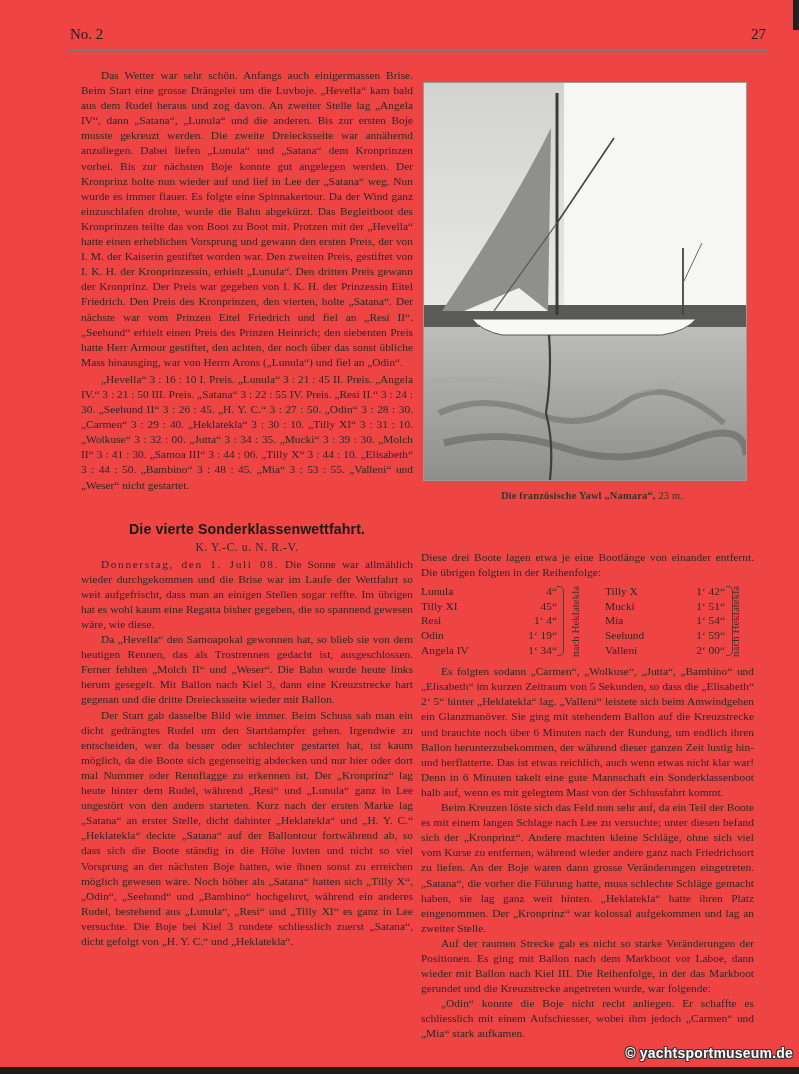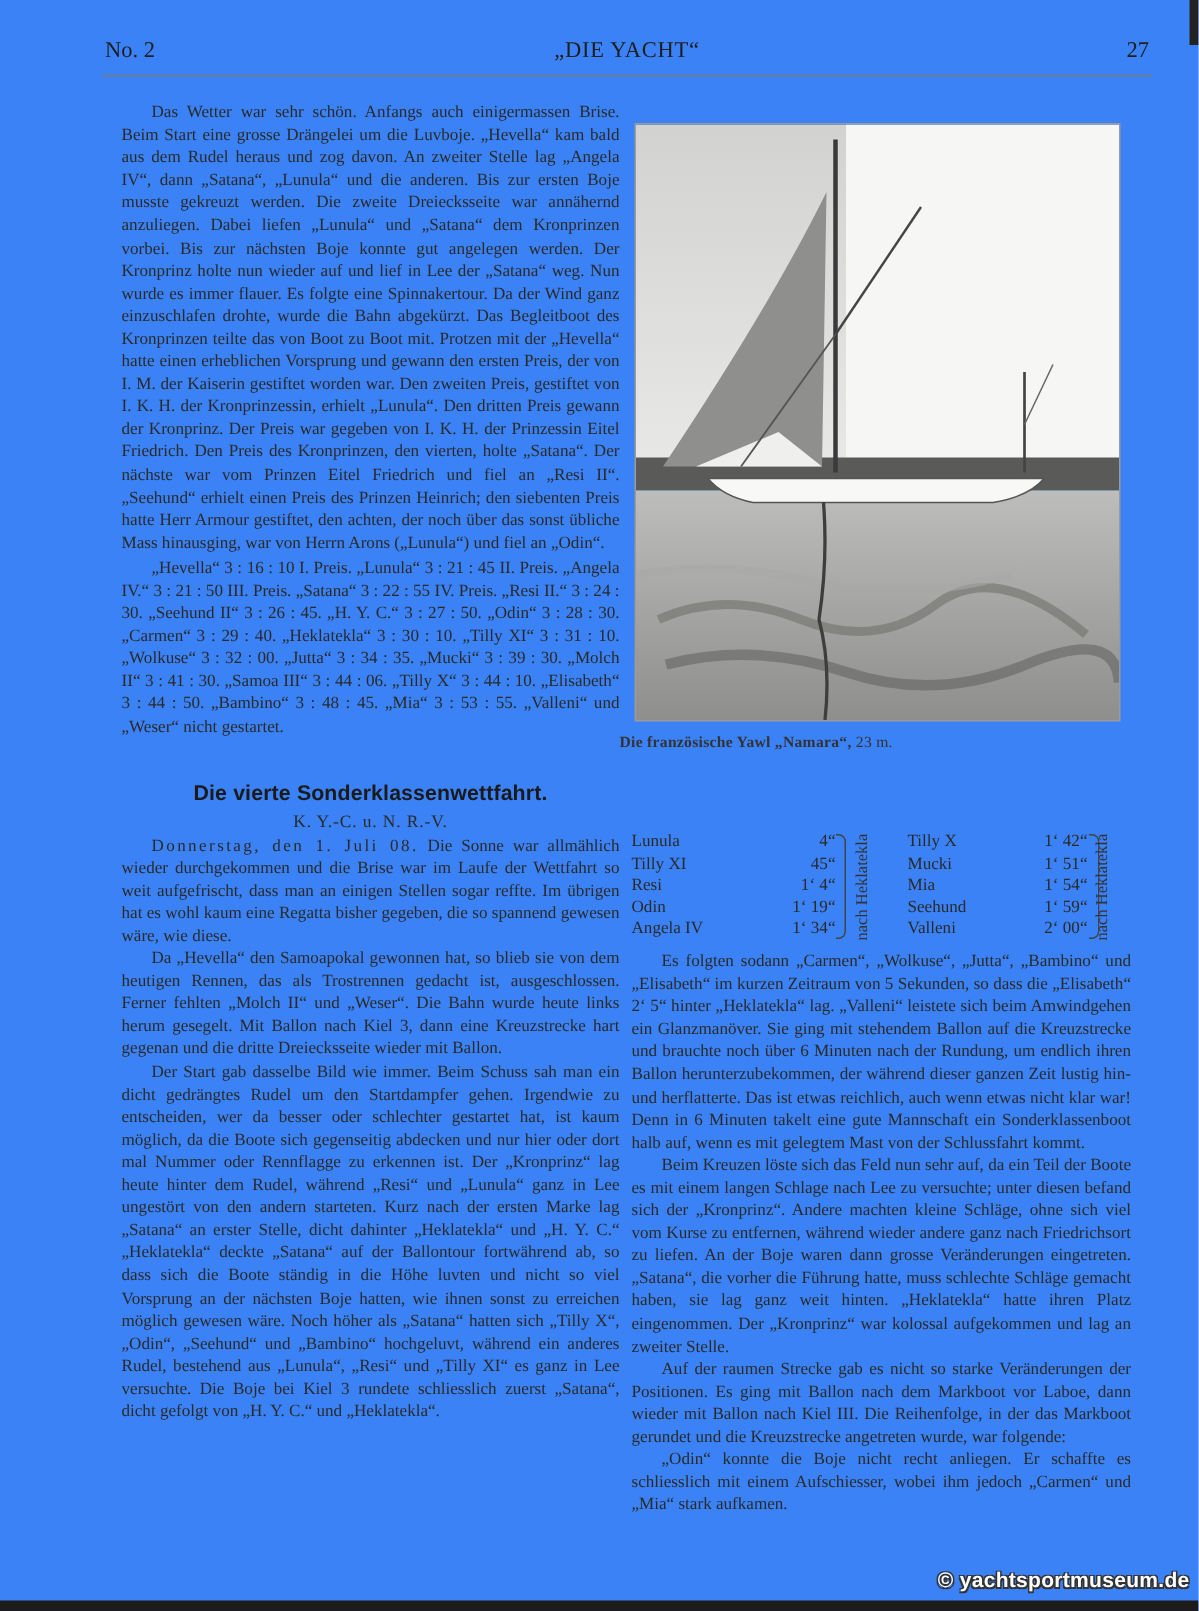--- a/index.html
+++ b/index.html
@@ -3,21 +3,21 @@
 <meta charset="utf-8">
 <style>
   html, body { margin: 0; padding: 0; }
   body {
     width: 799px; height: 1074px; overflow: hidden;
     background: #ffffff;
     font-family: "Liberation Serif", "DejaVu Serif", serif;
     color: #2a2a2a;
     position: relative;
   }
-  .page { position: absolute; left: 0; top: 0; width: 799px; height: 1074px; background: #3b82f6; }
+  .page { position: absolute; left: 0; top: 0; width: 799px; height: 1074px; background: #ef4444; }
   .header {
     position: absolute; left: 68px; top: 22px; width: 700px; height: 28px;
     border-bottom: 1px solid #7a7a7a;
     font-size: 15px; color: #1e1e1e;
   }
   .header .no { position: absolute; left: 2px; top: 4px; }
   .header .title { position: absolute; left: 0; right: 0; top: 4px; text-align: center; letter-spacing: 0.5px; }
   .header .pg { position: absolute; right: 2px; top: 4px; }
 
   .colL { position: absolute; left: 81px; top: 68px; width: 332px; }
@@ -35,21 +35,21 @@
     font-size: 14.2px; letter-spacing: 0.1px; color: #1a1a1a;
   }
   .sub { text-align: center; font-size: 11.6px; margin: 4px 0 3px 0; letter-spacing: 0.6px; }
   .spaced { letter-spacing: 1.6px; }
 
   .photo {
     position: absolute; left: 423px; top: 82px; width: 322px; height: 397px;
     border: 1px solid #9a9a9a; overflow: hidden;
   }
   .caption {
-    position: absolute; left: 413px; top: 490px; width: 322px; 
+    position: absolute; left: 431px; top: 490px; width: 322px; text-align: center;
     font-size: 10.4px; color: #333; font-weight: bold; letter-spacing: 0.2px;
   }
   .caption .nb { font-weight: normal; }
 
   .standings { position: relative; height: 78px; margin: 4px 0 2px 0; font-size: 11.4px; line-height: 14.6px; }
   .block { position: absolute; top: 0; }
   .block .row { position: relative; height: 14.6px; }
   .block .nm { position: absolute; left: 0; }
   .block .tm { position: absolute; text-align: right; }
   .brace {
@@ -72,21 +72,20 @@
   .bottom-bar { position: absolute; left: 0; top: 1067px; width: 799px; height: 7px; background: #1c1c1c; }
   .right-edge { position: absolute; left: 793px; top: 0; width: 6px; height: 30px; background: #222; }
 </style>
 </head>
 <body>
 
 <div class="page">
 
   <div class="header">
     <span class="no">No. 2</span>
-    <span class="title">„DIE YACHT“</span>
     <span class="pg">27</span>
   </div>
 
   <div class="colL">
     <p class="txt ind">Das Wetter war sehr schön. Anfangs auch einigermassen Brise. Beim Start eine grosse Drängelei um die Luvboje. „Hevella“ kam bald aus dem Rudel heraus und zog davon. An zweiter Stelle lag „Angela IV“, dann „Satana“, „Lunula“ und die anderen. Bis zur ersten Boje musste gekreuzt werden. Die zweite Dreiecksseite war annähernd anzuliegen. Dabei liefen „Lunula“ und „Satana“ dem Kronprinzen vorbei. Bis zur nächsten Boje konnte gut angelegen werden. Der Kronprinz holte nun wieder auf und lief in Lee der „Satana“ weg. Nun wurde es immer flauer. Es folgte eine Spinnakertour. Da der Wind ganz einzuschlafen drohte, wurde die Bahn abgekürzt. Das Begleitboot des Kronprinzen teilte das von Boot zu Boot mit. Protzen mit der „Hevella“ hatte einen erheblichen Vorsprung und gewann den ersten Preis, der von I. M. der Kaiserin gestiftet worden war. Den zweiten Preis, gestiftet von I. K. H. der Kronprinzessin, erhielt „Lunula“. Den dritten Preis gewann der Kronprinz. Der Preis war gegeben von I. K. H. der Prinzessin Eitel Friedrich. Den Preis des Kronprinzen, den vierten, holte „Satana“. Der nächste war vom Prinzen Eitel Friedrich und fiel an „Resi II“. „Seehund“ erhielt einen Preis des Prinzen Heinrich; den siebenten Preis hatte Herr Armour gestiftet, den achten, der noch über das sonst übliche Mass hinausging, war von Herrn Arons („Lunula“) und fiel an „Odin“.</p>
     <p class="txt ind results">„Hevella“ 3 : 16 : 10 I. Preis. „Lunula“ 3 : 21 : 45 II. Preis. „Angela IV.“ 3 : 21 : 50 III. Preis. „Satana“ 3 : 22 : 55 IV. Preis. „Resi II.“ 3 : 24 : 30. „Seehund II“ 3 : 26 : 45. „H. Y. C.“ 3 : 27 : 50. „Odin“ 3 : 28 : 30. „Carmen“ 3 : 29 : 40. „Heklatekla“ 3 : 30 : 10. „Tilly XI“ 3 : 31 : 10. „Wolkuse“ 3 : 32 : 00. „Jutta“ 3 : 34 : 35. „Mucki“ 3 : 39 : 30. „Molch II“ 3 : 41 : 30. „Samoa III“ 3 : 44 : 06. „Tilly X“ 3 : 44 : 10. „Elisabeth“ 3 : 44 : 50. „Bambino“ 3 : 48 : 45. „Mia“ 3 : 53 : 55. „Valleni“ und „Weser“ nicht gestartet.</p>
     <div class="h2">Die vierte Sonderklassenwettfahrt.</div>
     <div class="sub">K. Y.-C. u. N. R.-V.</div>
     <p class="txt ind"><span class="spaced">Donnerstag, den 1. Juli 08.</span><span> Die Sonne war allmählich wieder durchgekommen und die Brise war im Laufe der Wettfahrt so weit aufgefrischt, dass man an einigen Stellen sogar reffte. Im übrigen hat es wohl kaum eine Regatta bisher gegeben, die so spannend gewesen wäre, wie diese.</span></p>
     <p class="txt ind">Da „Hevella“ den Samoapokal gewonnen hat, so blieb sie von dem heutigen Rennen, das als Trostrennen gedacht ist, ausgeschlossen. Ferner fehlten „Molch II“ und „Weser“. Die Bahn wurde heute links herum gesegelt. Mit Ballon nach Kiel 3, dann eine Kreuzstrecke hart gegenan und die dritte Dreiecksseite wieder mit Ballon.</p>
@@ -119,20 +118,21 @@
       <line x1="70" y1="228" x2="133" y2="140" stroke="#555" stroke-width="1.2"></line>
       <line x1="259" y1="165" x2="259" y2="232" stroke="#444" stroke-width="1.8"></line>
       <line x1="259" y1="200" x2="278" y2="160" stroke="#666" stroke-width="1"></line>
       <path d="M 48 236 L 272 236 Q 262 248 238 252 L 78 252 Q 58 248 48 236 Z" fill="#f8f8f6" stroke="#555" stroke-width="1"></path>
       <path d="M 125 252 Q 128 290 122 330 Q 130 360 126 397" stroke="#3e3e3c" stroke-width="2.2" fill="none"></path>
     </svg>
   </div>
   <div class="caption"><span>Die französische Yawl „Namara“,</span><span class="nb"> 23 m.</span></div>
 
   <div class="colR">
+    <p class="txt">Diese drei Boote lagen etwa je eine Bootlänge von einander entfernt. Die übrigen folgten in der Reihenfolge:</p>
 
     <div class="standings">
       <div class="block" style="left:0; width:148px;">
         <div class="row">
             <span class="nm">Lunula</span>
             <span class="tm" style="right:12px">4“</span>
           </div>
         <div class="row">
             <span class="nm">Tilly XI</span>
             <span class="tm" style="right:12px">45“</span>

